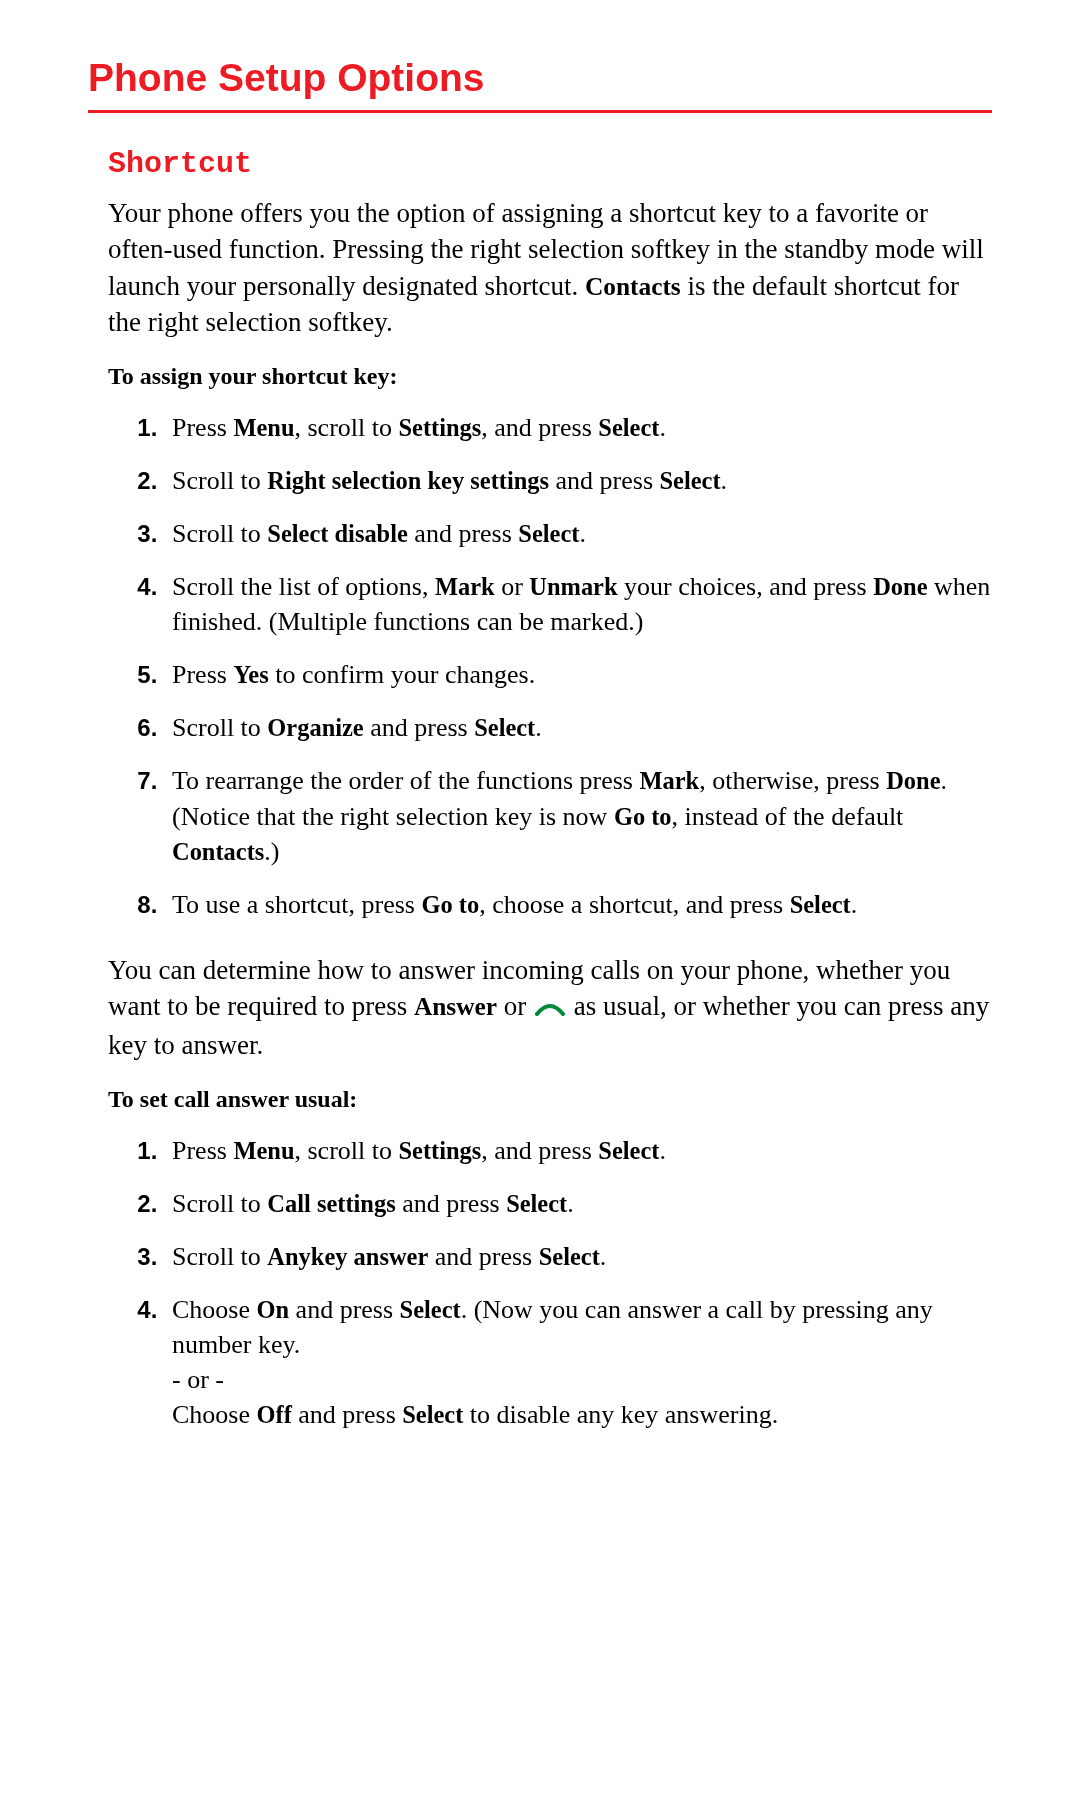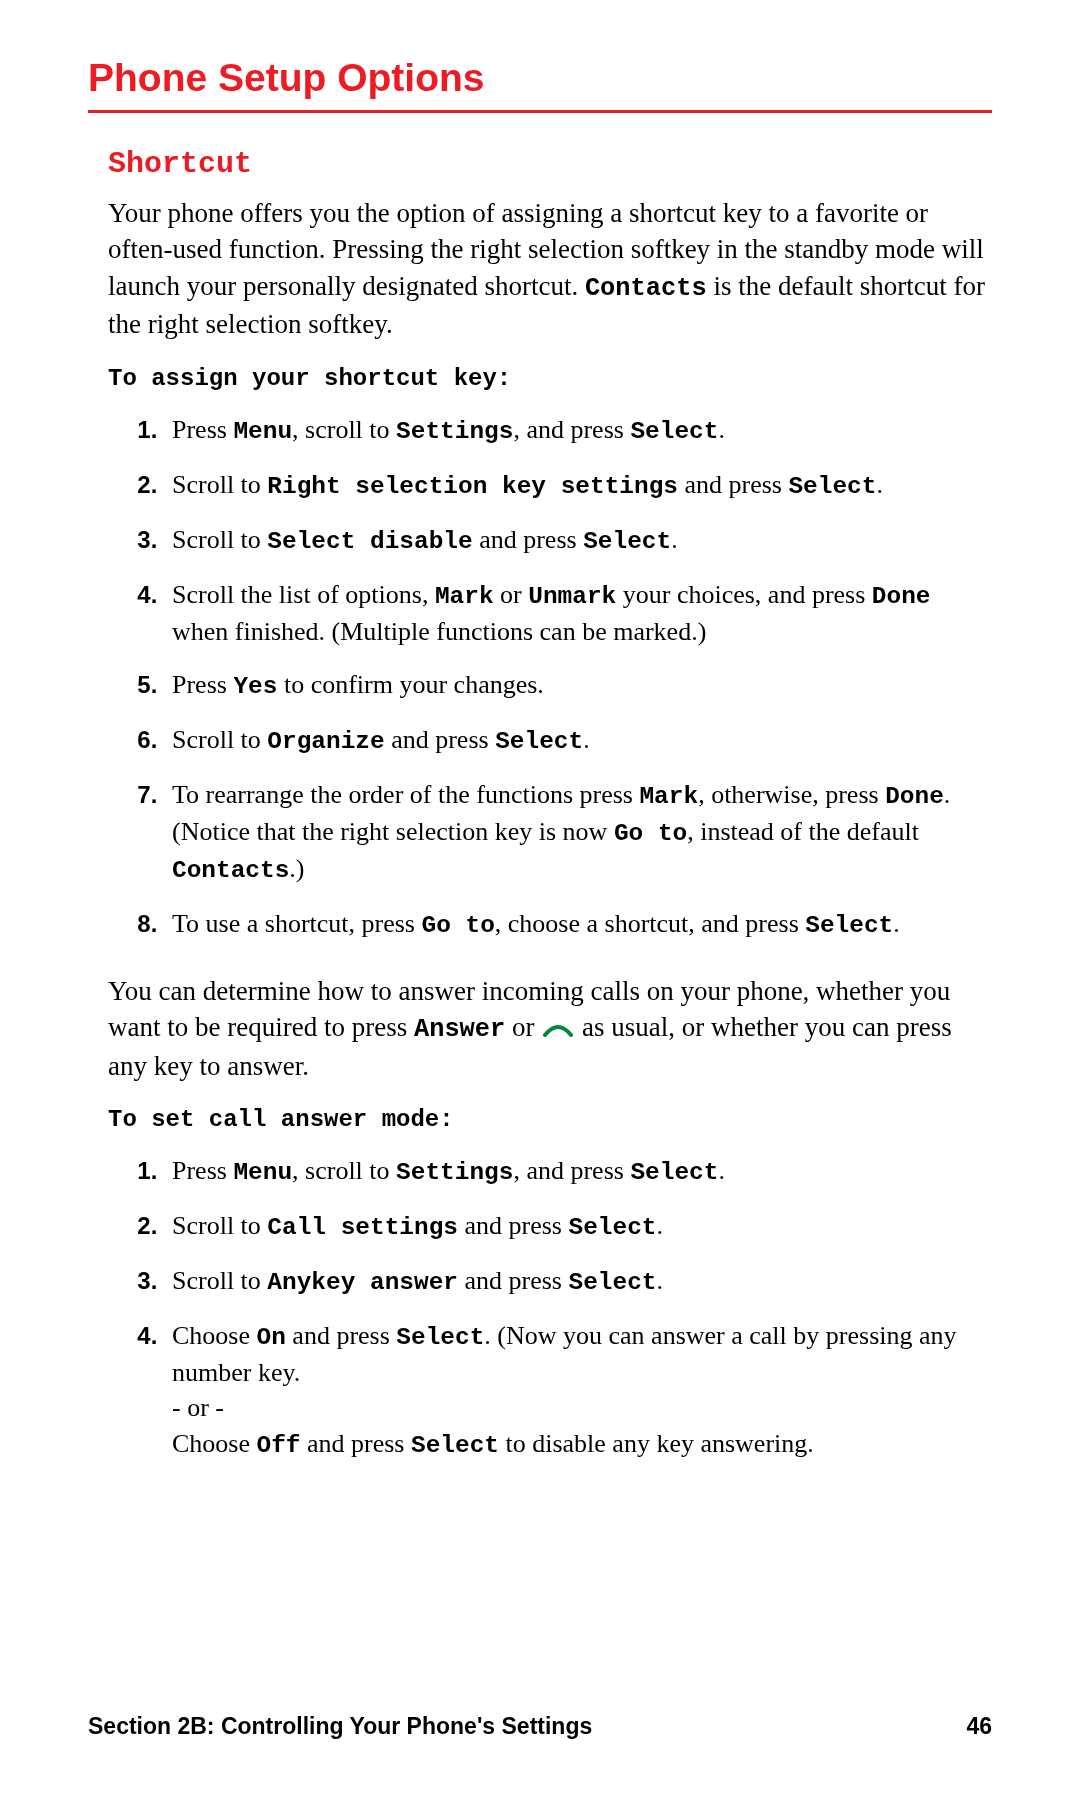--- a/index.html
+++ b/index.html
@@ -39,41 +39,41 @@
       font-size: 30px;
       color: var(--accent);
       margin: 0 0 14px 20px;
     }
     p.body {
       font-size: 27px;
       line-height: 1.35;
       margin: 0 0 22px 20px;
     }
     p.subhead {
-      font-family: Liberation Mono, monospace;
+      font-family: Liberation Serif, serif;
       font-weight: bold;
       font-size: 24px;
       margin: 0 0 20px 20px;
     }
     ol.steps {
       margin: 0 0 30px 20px;
       padding-left: 56px;
       font-size: 26px;
       line-height: 1.35;
     }
     ol.steps > li {
       margin-bottom: 18px;
       padding-left: 8px;
     }
     ol.steps > li::marker {
       font-family: Arial, Helvetica, sans-serif;
       font-weight: bold;
       font-size: 24px;
     }
-    b { font-family: Liberation Mono, monospace; font-weight: bold; font-size: 0.94em; text-align: right; }
+    b { font-family: Liberation Serif, serif; font-weight: bold; font-size: 0.94em; text-align: right; }
     .call-key {
       display: inline-block;
       vertical-align: middle;
       margin: 0 2px;
     }
     .footer {
       position: absolute;
       left: 88px;
       right: 88px;
       bottom: 60px;
@@ -103,26 +103,22 @@
       <li>Scroll the list of options, <b>Mark</b> or <b>Unmark</b> your choices, and press <b>Done</b> when finished. (Multiple functions can be marked.)</li>
       <li>Press <b>Yes</b> to confirm your changes.</li>
       <li>Scroll to <b>Organize</b> and press <b>Select</b>.</li>
       <li>To rearrange the order of the functions press <b>Mark</b>, otherwise, press <b>Done</b>. (Notice that the right selection key is now <b>Go to</b>, instead of the default <b>Contacts</b>.)</li>
       <li>To use a shortcut, press <b>Go to</b>, choose a shortcut, and press <b>Select</b>.</li>
     </ol>
 
   <p class="body">You can determine how to answer incoming calls on your phone, whether you want to be required to press <b>Answer</b> or <span class="call-key"><svg width="30" height="16" viewBox="0 0 30 16">
           <path d="M2 12 Q15 -4 28 12" stroke="#008a3a" stroke-width="4" fill="none" stroke-linecap="round"></path>
         </svg></span> as usual, or whether you can press any key to answer.</p>
-  <p class="subhead">To set call answer mode:</p>
+  <p class="subhead">To set call answer usual:</p>
   <ol class="steps">
       <li>Press <b>Menu</b>, scroll to <b>Settings</b>, and press <b>Select</b>.</li>
       <li>Scroll to <b>Call settings</b> and press <b>Select</b>.</li>
       <li>Scroll to <b>Anykey answer</b> and press <b>Select</b>.</li>
       <li>Choose <b>On</b> and press <b>Select</b>. (Now you can answer a call by pressing any number key.<br>- or -<br>Choose <b>Off</b> and press <b>Select</b> to disable any key answering.</li>
     </ol>
 
-  <div class="footer">
-    <span>Section 2B: Controlling Your Phone's Settings</span>
-    <span>46</span>
-  </div>
 
 </div>
 
 </body></html>

